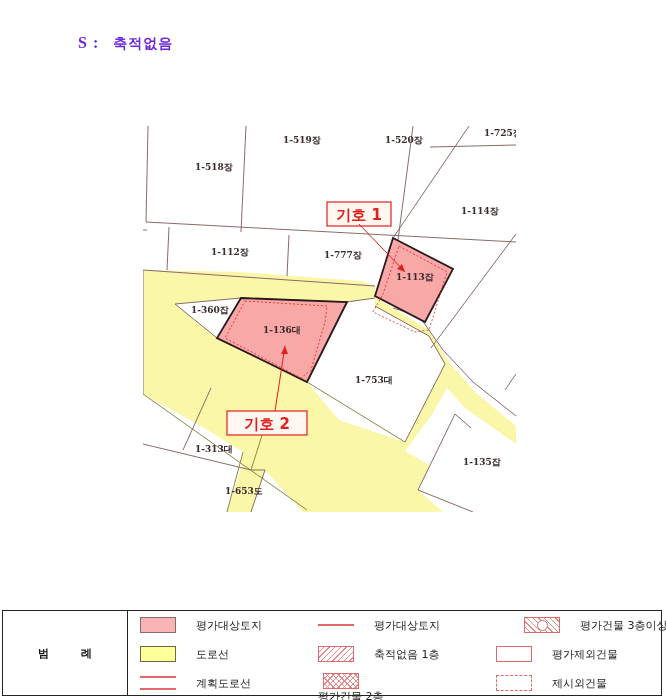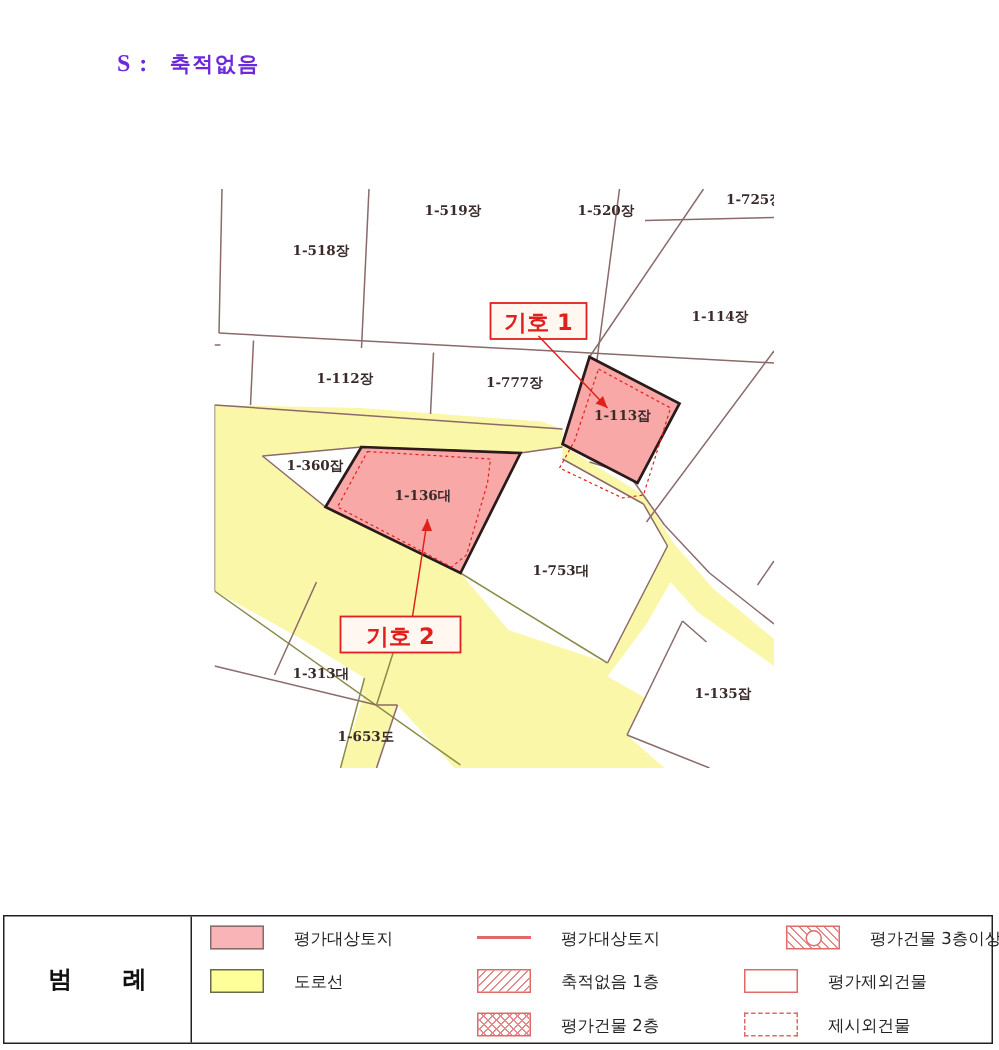--- a/index.html
+++ b/index.html
@@ -5,21 +5,21 @@
   html, body { margin:0; padding:0; background:#ffffff; }
   body { width:666px; height:700px; position:relative; overflow:hidden; font-family:"DejaVu Sans", sans-serif; }
   .scale-note { position:absolute; left:78px; top:34px; font-size:14px; color:#6d28d9; letter-spacing:1px;font-weight:bold; }
   .scale-note .s { font-family:"Liberation Serif", serif; font-size:16px; margin-right:14px; }
   .map { position:absolute; left:143px; top:126px; width:373px; height:386px; }
   .map svg { display:block; }
   .lbl { font-family:"DejaVu Serif", serif; font-weight:bold; font-size:9px; fill:#3a2a2a; }
   .callout { font-family:"DejaVu Sans", sans-serif; font-weight:bold; font-size:15px; fill:#e0201c; }
   .legend { position:absolute; left:2px; top:610px; width:660px; height:86px; border:1.5px solid #222; box-sizing:border-box; }
   .legend .title-cell { position:absolute; left:0; top:0; width:124px; height:100%; border-right:1.5px solid #222; display:flex; align-items:center; justify-content:center; }
-  .legend .title-cell span { font-weight:bold; font-size:16px; letter-spacing:14px; color:#111; margin-left:14px; }
+  .legend .title-cell span { font-weight:bold; font-size:11px; letter-spacing:14px; color:#111; margin-left:14px; }
   .lg-item { position:absolute; height:20px; display:flex; align-items:center; }
   .lg-item .sw { width:36px; height:16px; box-sizing:border-box; margin-right:20px; flex:none; }
   .lg-item .txt { font-size:11px; color:#222; white-space:nowrap; }
 </style>
 </head>
 <body>
 
 <div class="scale-note">
   <span class="s">S :</span><span>축적없음</span>
 </div>
@@ -138,30 +138,34 @@
   </div>
 
   <div class="lg-item" style="left:137px; top:4px;align-items:center;">
     <div class="sw" style="background:#f9b4b8; border:1.5px solid #8a6a6a;"></div>
     <span class="txt">평가대상토지</span>
   </div>
   <div class="lg-item" style="left:137px; top:33px;">
     <div class="sw" style="background:#ffff99; border:1.5px solid #6a6a4a;"></div>
     <span class="txt">도로선</span>
   </div>
+  <div class="lg-item" style="left:137px; top:62px;">
+    <div class="sw" style="border-top:2px solid #e06a6a; border-bottom:2px solid #e06a6a; height:14px;"></div>
+    <span class="txt">계획도로선</span>
+  </div>
 
   <div class="lg-item" style="left:315px; top:4px;">
     <div class="sw" style="height:2px; background:#e06a6a;"></div>
     <span class="txt">평가대상토지</span>
   </div>
   <div class="lg-item" style="left:315px; top:33px;">
     <div class="sw" style="border:1.5px solid #e06a6a; background:repeating-linear-gradient(135deg, transparent 0 3px, #e58a8a 3px 4px);"></div>
     <span class="txt">축적없음 1층</span>
   </div>
-  <div class="lg-item" style="left:315px; top:62px;">
+  <div class="lg-item" style="left:315px; top:62px;flex-direction:column;">
     <div class="sw" style="border:1.5px solid #e06a6a; background:repeating-linear-gradient(45deg, transparent 0 3px, #e58a8a 3px 4px), repeating-linear-gradient(135deg, transparent 0 3px, #e58a8a 3px 4px);"></div>
     <span class="txt">평가건물 2층</span>
   </div>
 
   <div class="lg-item" style="left:493px; top:4px;padding-left:28px;">
     <div class="sw" style="position:relative; border:1.5px solid #e06a6a; background:repeating-linear-gradient(45deg, transparent 0 3px, #e58a8a 3px 4px);">
       <div style="position:absolute; left:12px; top:2px; width:9px; height:9px; border-radius:50%; background:#fff; border:1.2px solid #e06a6a;"></div>
     </div>
     <span class="txt">평가건물 3층이상</span>
   </div>

